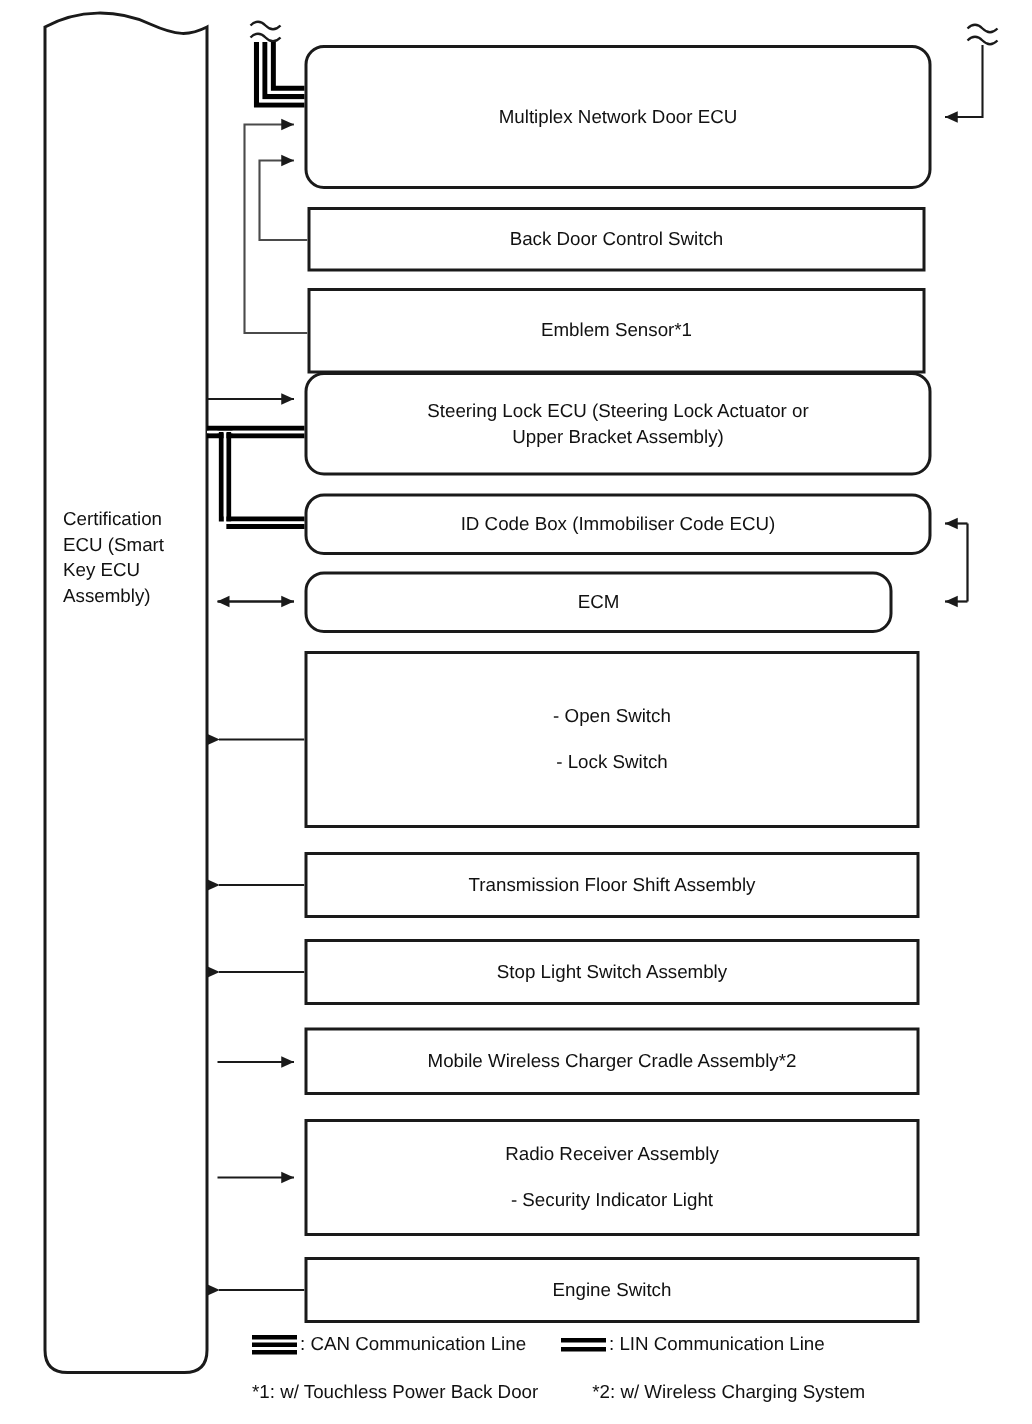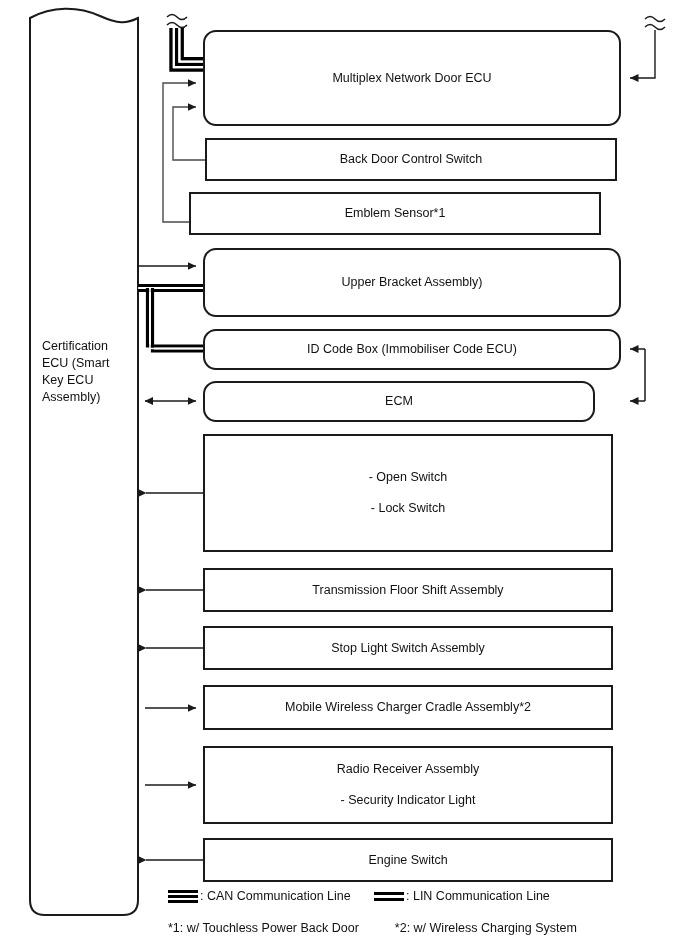--- a/index.html
+++ b/index.html
@@ -176,24 +176,25 @@
     <span class="ln">Assembly)</span>
   </div>
 
   <div id="nodes">
       <div class="node-box rounded" style="left: 203px; top: 30px; width: 418px; height: 96px;">
         <span class="ln">Multiplex Network Door ECU</span>
       </div>
       <div class="node-box" style="left: 205px; top: 138px; width: 412px; height: 43px;">
         <span class="ln">Back Door Control Switch</span>
       </div>
-      <div class="node-box" style="left: 189px; top: 192px; width: 412px; height: 43px;">
+      <div class="node-box" style="left: 205px; top: 192px; width: 412px; height: 57px;">
         <span class="ln">Emblem Sensor*1</span>
       </div>
       <div class="node-box rounded tight" style="left: 203px; top: 248px; width: 418px; height: 69px;">
+        <span class="ln">Steering Lock ECU (Steering Lock Actuator or</span>
         <span class="ln">Upper Bracket Assembly)</span>
       </div>
       <div class="node-box rounded" style="left: 203px; top: 329px; width: 418px; height: 41px;">
         <span class="ln">ID Code Box (Immobiliser Code ECU)</span>
       </div>
       <div class="node-box rounded" style="left: 203px; top: 381px; width: 392px; height: 41px; text-align: right;">
         <span class="ln">ECM</span>
       </div>
       <div class="node-box" style="left: 203px; top: 434px; width: 410px; height: 118px;">
         <span class="ln">- Open Switch</span>

